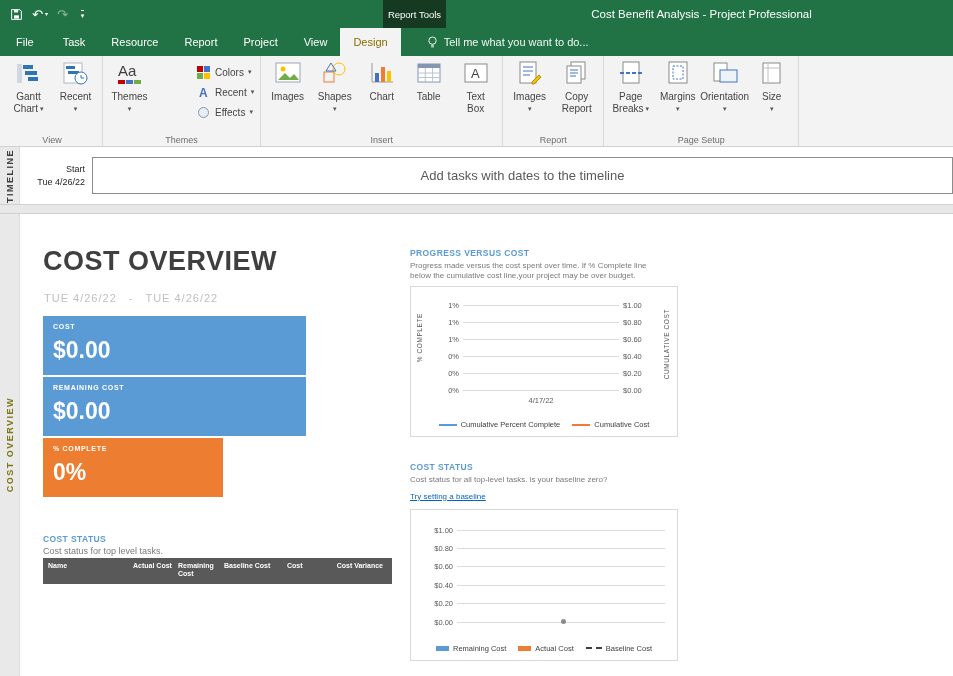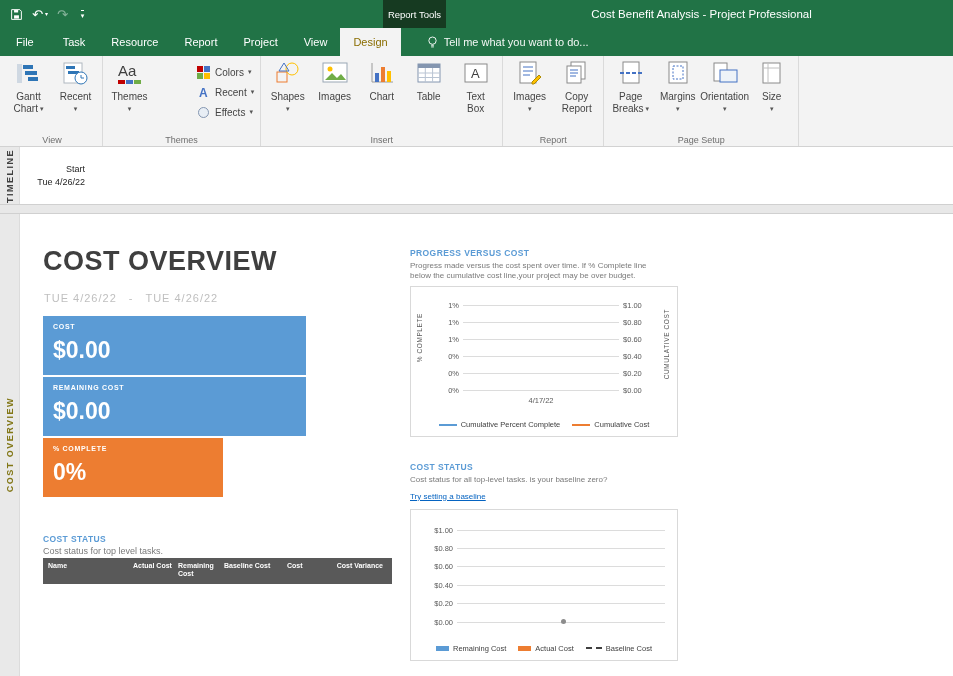--- a/index.html
+++ b/index.html
@@ -215,39 +215,39 @@
           <span class="arr">▾</span>
         </div>
       </div>
       <div class="rgroup-label">Themes</div>
     </div>
 
     <div class="rgroup">
       <div class="bigbtn">
         <span class="ic26">
             <svg width="26" height="24" viewBox="0 0 26 24">
+              <rect x="1" y="2" width="24" height="19" fill="#fff" stroke="#9aa7b5"></rect>
+              <circle cx="8" cy="8" r="2.5" fill="#FFC000"></circle>
+              <path d="M3 19l7-7 5 5 4-4 5 6z" fill="#70AD47"></path>
+            </svg>
+          </span>
+        <span class="bl">Images</span>
+      </div>
+      <div class="bigbtn">
+        <span class="ic26">
+            <svg width="26" height="24" viewBox="0 0 26 24">
               <rect x="2" y="11" width="10" height="10" fill="none" stroke="#ED7D31"></rect>
               <circle cx="17" cy="8" r="6" fill="none" stroke="#FFC000"></circle>
               <path d="M9 2l5 8H4z" fill="none" stroke="#4472C4"></path>
             </svg>
           </span>
         <span class="bl">Shapes</span>
         <span class="bl">
             <span class="arr">▾</span>
           </span>
-      </div>
-      <div class="bigbtn">
-        <span class="ic26">
-            <svg width="26" height="24" viewBox="0 0 26 24">
-              <rect x="1" y="2" width="24" height="19" fill="#fff" stroke="#9aa7b5"></rect>
-              <circle cx="8" cy="8" r="2.5" fill="#FFC000"></circle>
-              <path d="M3 19l7-7 5 5 4-4 5 6z" fill="#70AD47"></path>
-            </svg>
-          </span>
-        <span class="bl">Images</span>
       </div>
       <div class="bigbtn">
         <span class="ic26">
             <svg width="26" height="24" viewBox="0 0 26 24">
               <path d="M3 2v19h21" stroke="#9a9a9a" fill="none"></path>
               <rect x="6" y="12" width="4" height="9" fill="#4472C4"></rect>
               <rect x="12" y="6" width="4" height="15" fill="#ED7D31"></rect>
               <rect x="18" y="10" width="4" height="11" fill="#FFC000"></rect>
             </svg>
           </span>
@@ -361,20 +361,21 @@
 
   <div class="timeline">
     <div class="side-strip">
       <span class="vlabel">TIMELINE</span>
     </div>
     <div class="tl-main">
       <div class="tl-start">
         <div>Start</div>
         <div>Tue 4/26/22</div>
       </div>
+      <div class="tl-box">Add tasks with dates to the timeline</div>
     </div>
   </div>
 
   <div class="splitter"></div>
 
   <div class="report">
     <div class="side-strip">
       <span class="vlabel olive">COST OVERVIEW</span>
     </div>
     <div class="canvas">

